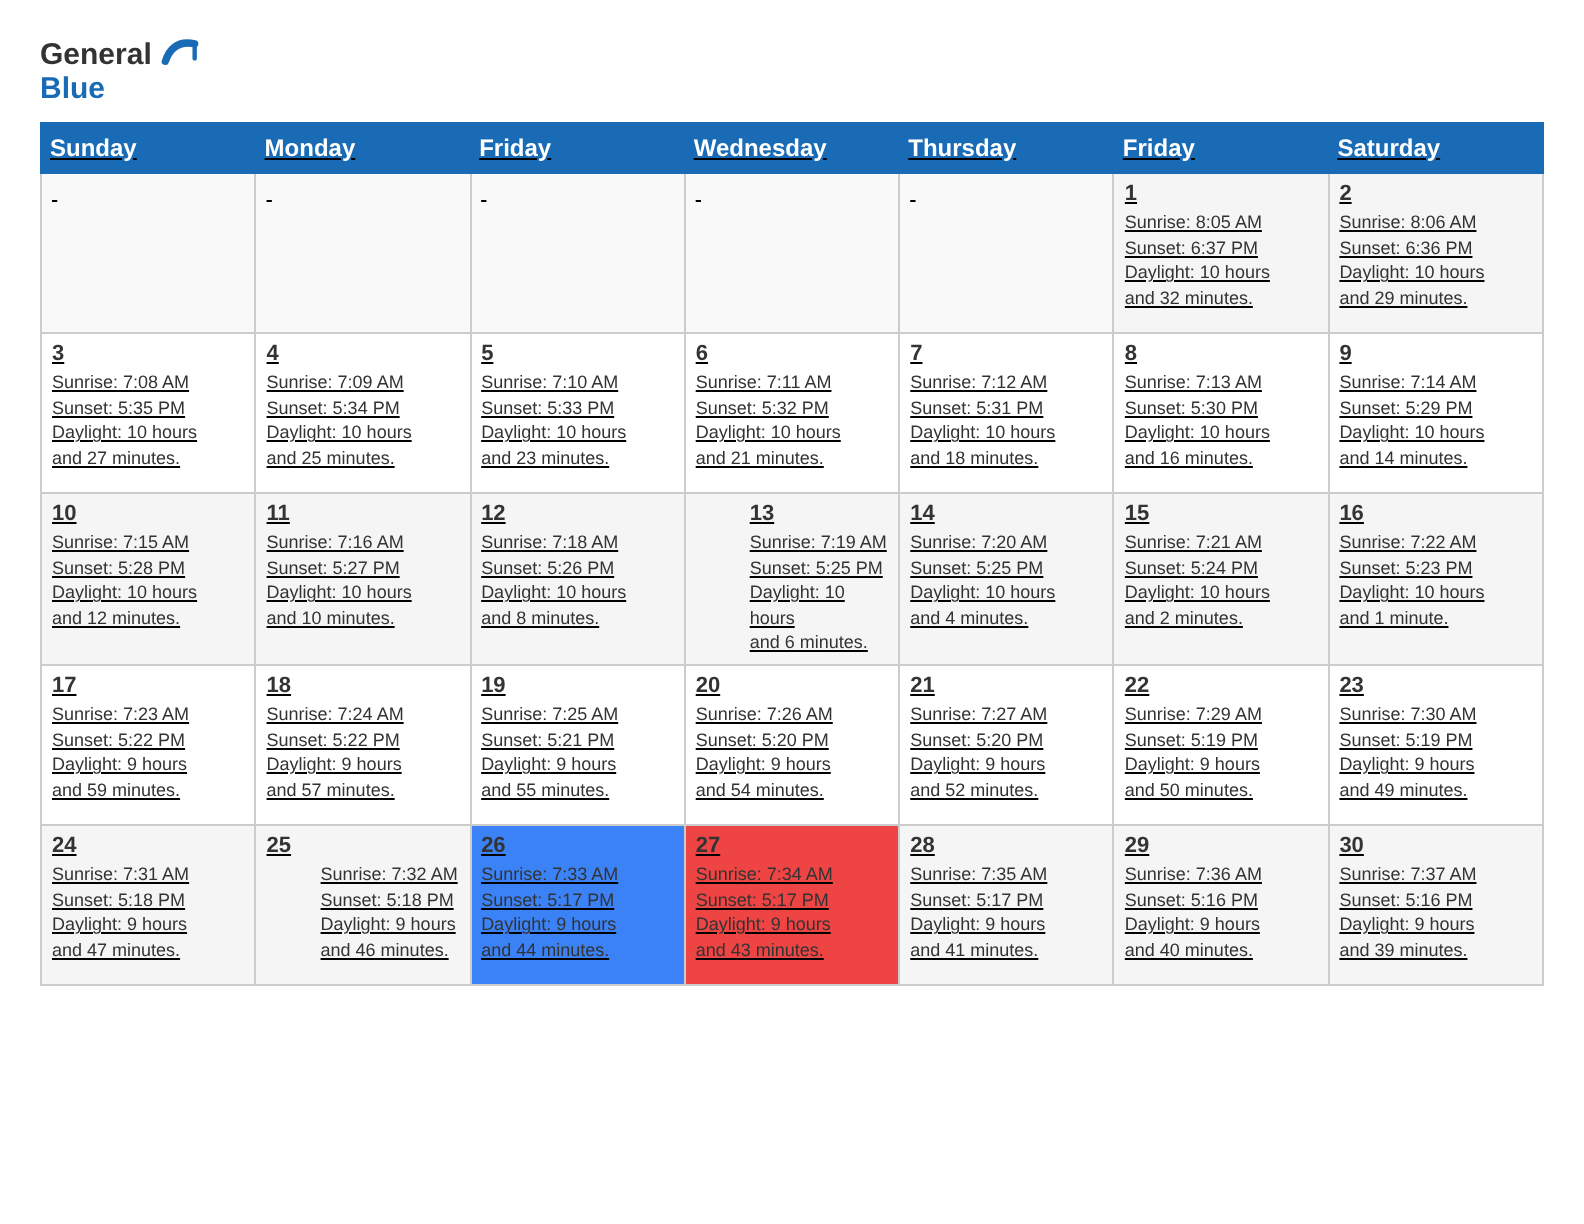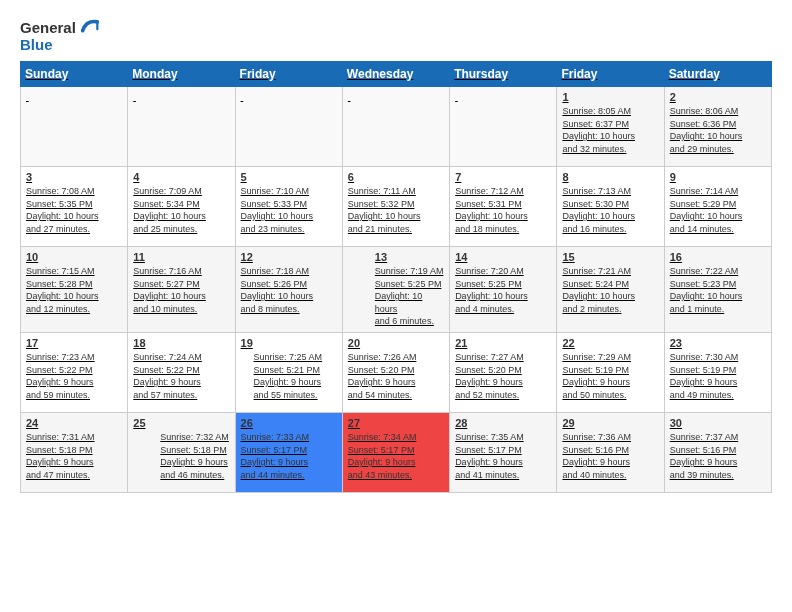--- a/index.html
+++ b/index.html
@@ -257,21 +257,21 @@
         </td>
         <td style="background: rgb(255, 255, 255);">
           <span class="day-number">18</span>
           <div class="day-info" style="white-space: pre-line;">Sunrise: 7:24 AM
 Sunset: 5:22 PM
 Daylight: 9 hours
 and 57 minutes.</div>
         </td>
         <td style="background: rgb(255, 255, 255);">
           <span class="day-number">19</span>
-          <div class="day-info" style="white-space: pre-line; margin-left: 13px;">Sunrise: 7:25 AM
+          <div class="day-info" style="white-space: pre-line;">Sunrise: 7:25 AM
 Sunset: 5:21 PM
 Daylight: 9 hours
 and 55 minutes.</div>
         </td>
         <td style="background: rgb(255, 255, 255);">
           <span class="day-number">20</span>
           <div class="day-info" style="white-space: pre-line;">Sunrise: 7:26 AM
 Sunset: 5:20 PM
 Daylight: 9 hours
 and 54 minutes.</div>

